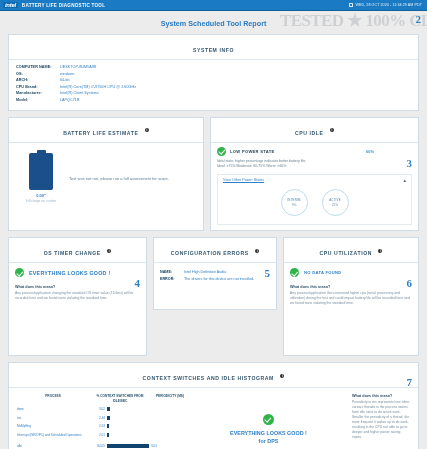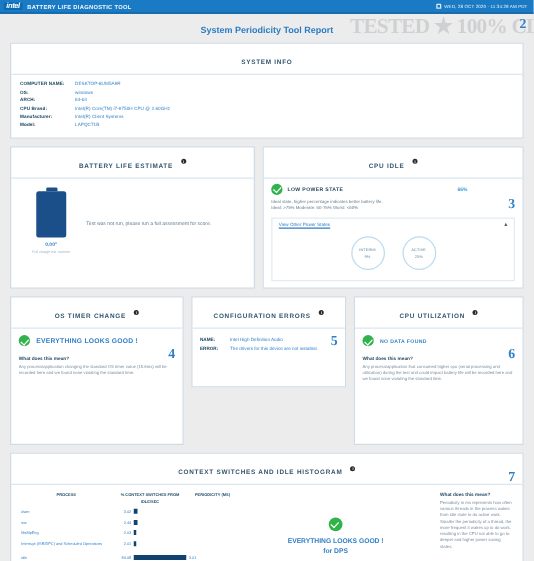--- a/index.html
+++ b/index.html
@@ -181,21 +181,21 @@
   <div class="watermark">
     <div class="wm-face"></div>
     <div class="wm-line1">TESTED ★ 100% CLEAN</div>
     <div class="wm-line2">CERTIFIED</div>
     <div class="wm-line3">MAJORGEEKS</div>
     <div class="wm-line4">★ ★ ★ ★ ★ ★ .COM</div>
   </div>
 
   <div class="page">
 
-    <div class="report-title">System Periodicity Tool Report</div>
+    <div class="report-title">System Scheduled Tool Report</div>
 
     <div class="card">
       <div class="card-head">
         <span class="ttl">SYSTEM INFO</span>
       </div>
       <div class="sysinfo-body">
         <div class="kv">
           <span class="k">COMPUTER NAME:</span>
           <span class="v">DESKTOP-8UM5A9R</span>
         </div>

